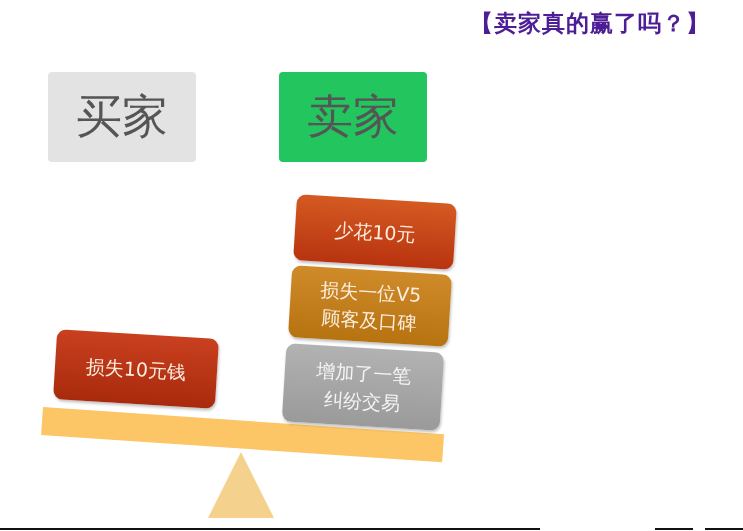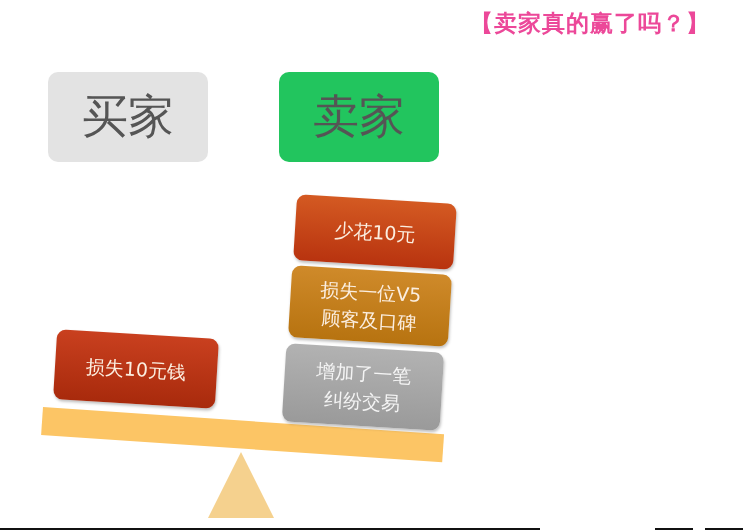--- a/index.html
+++ b/index.html
@@ -3,27 +3,27 @@
   <meta charset="utf-8">
   <style>
     html, body { margin: 0; padding: 0; }
     body {
       width: 743px; height: 531px; position: relative; overflow: hidden;
       background: #ffffff;
       font-family: "DejaVu Sans", "Liberation Sans", sans-serif;
     }
     .title {
       position: absolute; left: 470px; top: 8px;
-      font-size: 23px; color: #ec4899; font-weight: bold; letter-spacing: 1px;
+      font-size: 23px; color: #4c1d95; font-weight: bold; letter-spacing: 1px;
       white-space: nowrap;
       text-align: center;
     }
     .role {
-      position: absolute; top: 72px; height: 90px; width: 160px;
-      border-radius: 10px; display: flex; align-items: center; justify-content: center;
+      position: absolute; top: 72px; height: 90px; width: 148px;
+      border-radius: 4px; display: flex; align-items: center; justify-content: center;
       font-size: 46px; color: #555555;
     }
     .role.buyer { left: 48px; background: #e3e3e3; }
     .role.seller { left: 279px; background: #22c55e; }
     .box {
       position: absolute; border-radius: 9px;
       display: flex; flex-direction: column; align-items: center; justify-content: center;
       color: #fbeee0; font-size: 19px; line-height: 28px; text-align: center;
       box-shadow: 1px 2px 3px rgba(0,0,0,0.25);
     }

